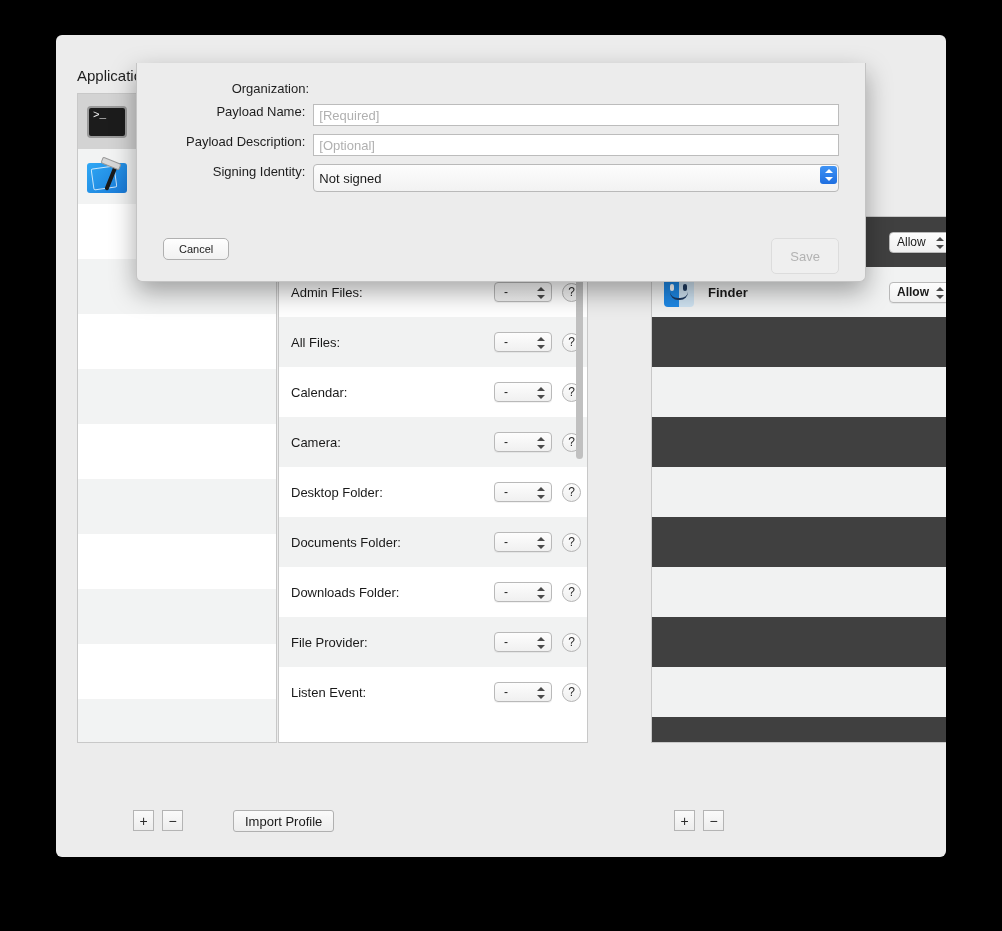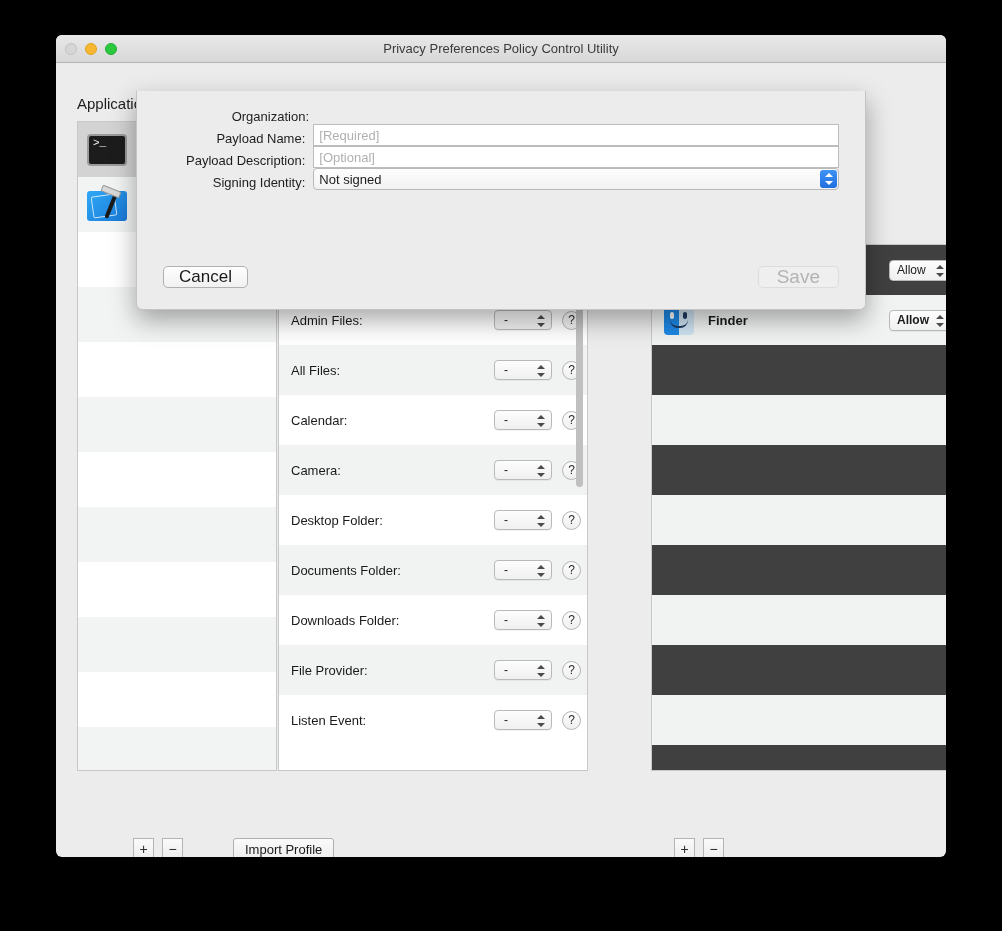--- a/index.html
+++ b/index.html
@@ -217,21 +217,21 @@
   #sheet {
     position: absolute; left: 80px; top: 28px;
     width: 730px; height: 219px;
     background: #ececec;
     border: 1px solid #c4c4c4;
     border-top: none;
     border-radius: 0 0 6px 6px;
     box-shadow: 0 10px 26px rgba(0,0,0,0.35);
     z-index: 50;
   }
-  .field-row { display: flex; align-items: flex-end; }
+  .field-row { display: flex; align-items: flex-start; margin-bottom: 8px; }
   .field-label {
     width: 180px; text-align: right; padding-right: 8px;
     font-size: 13px; color: #1d1d1d;
   }
   .field-input {
     width: 537px; height: 22px;
     background: #fff; border: 1px solid #bcbcbc;
     font-size: 13px; color: #1a1a1a;
     display: flex; align-items: center; padding: 0 5px;
     position: relative;
@@ -239,21 +239,21 @@
   .field-input.focused {
     border: 1px solid #4a9bf5;
     box-shadow: 0 0 0 2px rgba(90,160,245,0.55);
   }
   .field-input.placeholder { color: #b0b0b0; }
   .caret {
     display: inline-block; width: 1px; height: 14px;
     background: #1a1a1a; margin-left: 1px;
   }
   .popup-wide {
-    width: 537px; height: 22px;
+    width: 537px; height: 28px;
     background: linear-gradient(to bottom,#fdfdfd,#f2f2f2);
     border: 1px solid #b9b9b9; border-radius: 4px;
     font-size: 13px; color: #1a1a1a;
     display: flex; align-items: center; padding-left: 5px;
     position: relative;
   }
   .blue-chev {
     position: absolute; right: 1px; top: 1px;
     width: 17px; height: 18px;
     background: linear-gradient(to bottom,#3f93f5,#1f6fe0);
@@ -268,44 +268,36 @@
 
   #sheet-buttons {
     position: absolute; left: 0; right: 0; top: 175px;
     display: flex; justify-content: space-between;
     padding: 0 26px;
   }
   #cancel-btn {
     height: 22px; padding: 6px 15px;
     background: linear-gradient(to bottom,#fefefe,#f1f1f1);
     border: 1px solid #b0b0b0; border-radius: 5px;
-    font-size: 17px; color: #1a1a1a;
+    font-size: 11px; color: #1a1a1a;
     display: flex; align-items: center;
   }
   #save-sheet-btn {
-    height: 22px; padding: 0 18px;
+    height: 36px; padding: 0 18px;
     background: #efefef;
     border: 1px solid #dcdcdc; border-radius: 5px;
-    font-size: 19px; color: #b3b3b3;
+    font-size: 13px; color: #b3b3b3;
     display: flex; align-items: center;
   }
 </style>
 </head>
 <body>
 
 <div id="window">
 
-  <div id="titlebar">
-    <div id="traffic">
-      <div class="light close"></div>
-      <div class="light min"></div>
-      <div class="light zoom"></div>
-    </div>
-    <div id="win-title">Privacy Preferences Policy Control Utility</div>
-  </div>
 
   <div id="content">
 
     <div id="apps-heading">Applications</div>
 
     <div id="left-list">
       <div class="app-row selected">
         <div class="icon-terminal"></div>
       </div>
       <div class="app-row alt">

